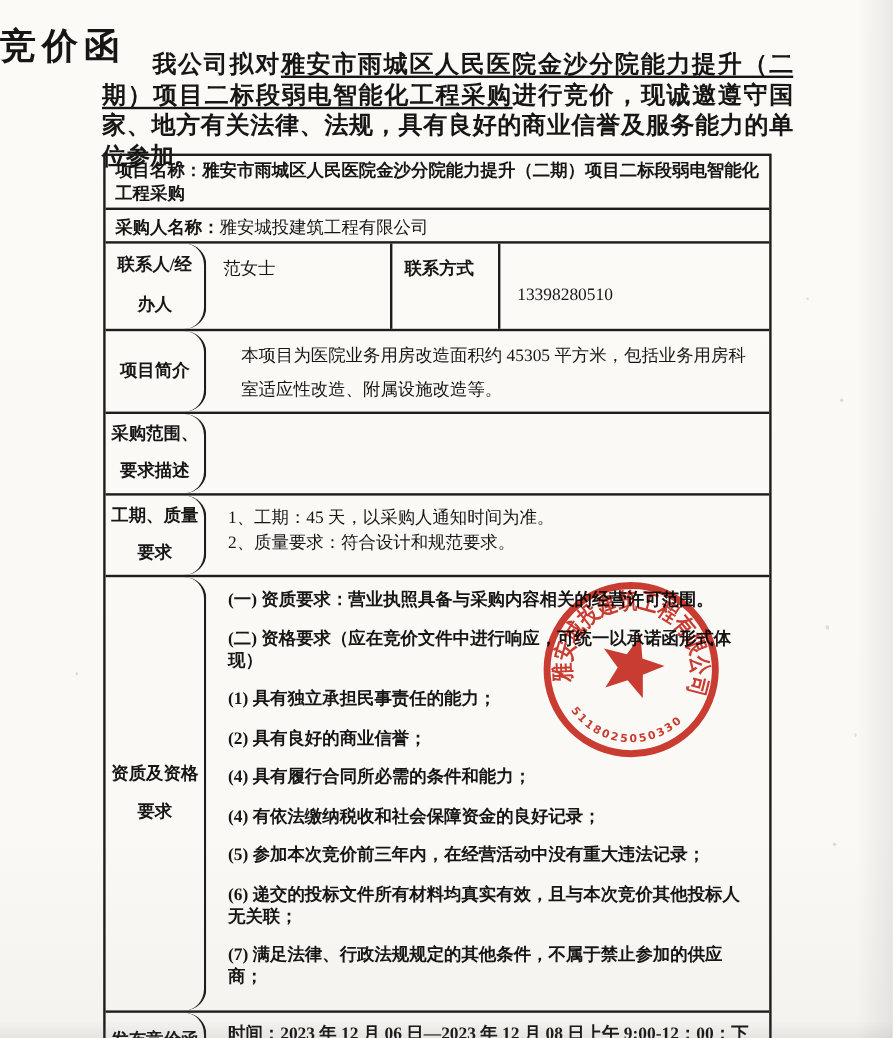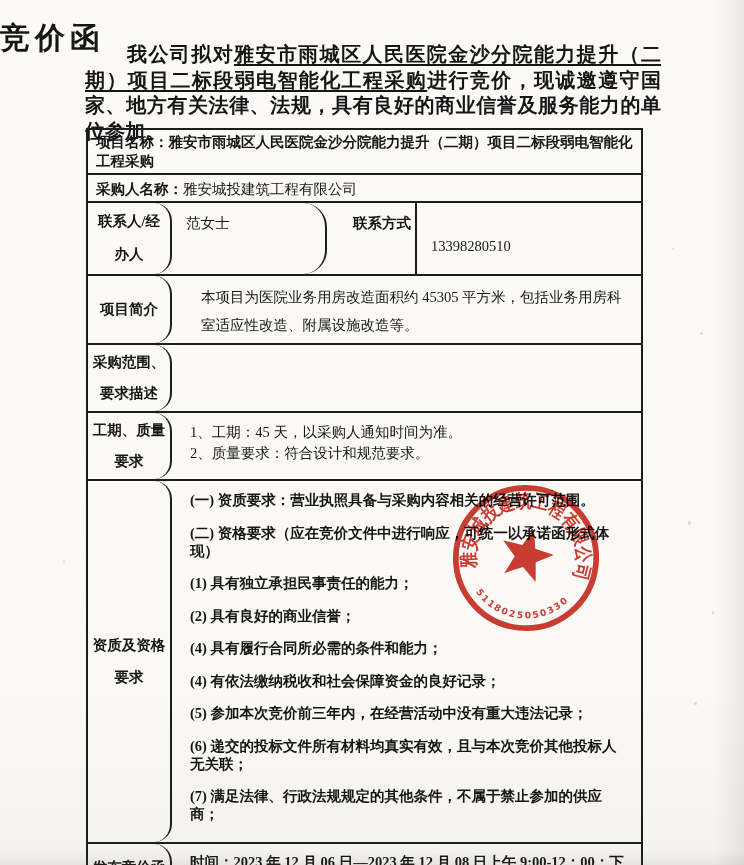--- a/index.html
+++ b/index.html
@@ -38,22 +38,22 @@
   }
   .row { display:flex; border-bottom:2px solid #1d1d1d; }
   .row:last-child { border-bottom:2px solid #1d1d1d; }
   .lbl {
     flex:0 0 84px; width:84px;
     display:flex; align-items:center; justify-content:center;
     text-align:center; font-weight:bold; line-height:2.15;
     border-right:2px solid #1d1d1d; padding:2px 3px;border-radius:18px;
   }
   .cell { flex:1 1 auto; padding:7px 10px 4px 18px; }
-  .cell-mid { flex:0 0 155px; border-right:2px solid #1d1d1d; padding:11px 8px 4px 14px;border-radius:24px; }
-  .lbl-mid { flex:0 0 90px; border-right:2px solid #1d1d1d; font-weight:bold; padding:11px 4px 4px 26px; }
+  .cell-mid { flex:0 0 155px; border-right:2px solid #1d1d1d; padding:11px 8px 4px 14px; }
+  .lbl-mid { flex:0 0 90px; border-right:2px solid #1d1d1d; font-weight:bold; padding:11px 4px 4px 10px; }
   .cell-end { flex:1 1 auto; padding:11px 8px 4px 14px;margin-top:24px; }
   .full { flex:1 1 auto; padding:4px 8px 2px 8px; }
   .inline-lbl { font-weight:bold; }
   .b { font-weight:bold; }
 
   .r1 { min-height:25px; } .r1 .full { padding-top:3px; }
   .r2 { min-height:28px; } .r2 .full { padding-top:5px; }
   .r3 { min-height:70px; } .r3 .lbl { line-height:2.3; }
   .r4 { min-height:56px; } .r4 .cell { line-height:28px;margin-left:11px; }
   .r5 { min-height:65px; } .r5 .cell { line-height:30px; font-weight:bold; padding-top:9px; }

